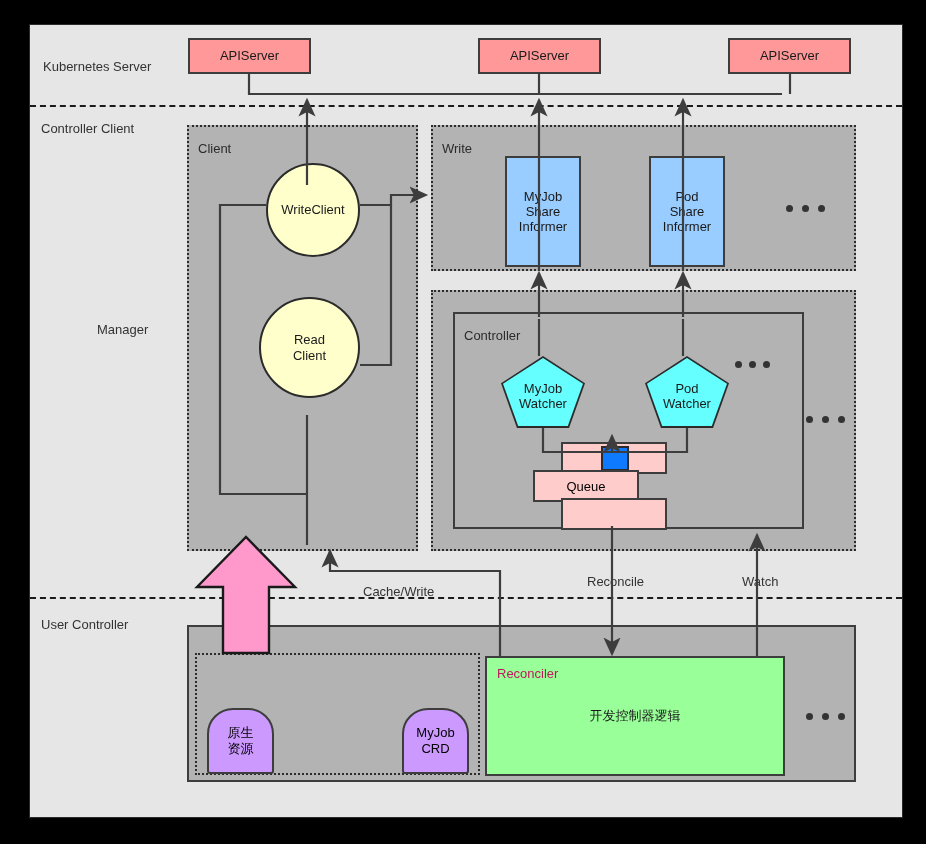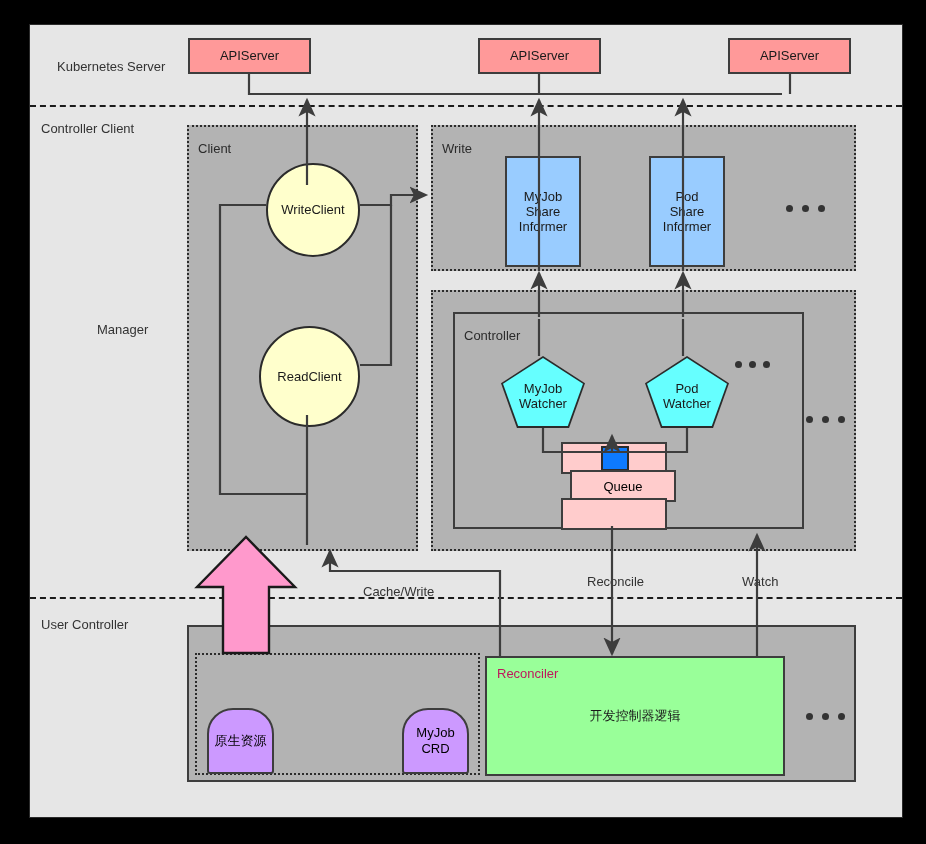--- a/index.html
+++ b/index.html
@@ -55,38 +55,38 @@
 </style>
 </head>
 <body>
 
 <div id="stage">
   <div id="frame">
 
     <div class="divider" style="top:80px;"></div>
     <div class="divider" style="top:572px;"></div>
 
-    <div class="band-label" style="left:27px;top:34px;">Kubernetes Server</div>
+    <div class="band-label" style="left:13px;top:34px;">Kubernetes Server</div>
     <div class="band-label" style="left:11px;top:96px;">Controller Client</div>
     <div class="band-label" style="left:67px;top:297px;">Manager</div>
     <div class="band-label" style="left:11px;top:592px;">User Controller</div>
 
     <div class="node apiserver" style="left:158px;top:13px;width:123px;height:36px;">APIServer</div>
     <div class="node apiserver" style="left:448px;top:13px;width:123px;height:36px;">APIServer</div>
     <div class="node apiserver" style="left:698px;top:13px;width:123px;height:36px;">APIServer</div>
 
     <div class="grp-dashed" style="left:157px;top:100px;width:231px;height:426px;"></div>
     <div class="grp-title" style="left:168px;top:116px;">Client</div>
 
     <div class="node circle" style="left:236px;top:138px;width:94px;height:94px;">
       <span>Write</span>
       <span>Client</span>
     </div>
 
-    <div class="node circle" style="left:229px;top:301px;width:101px;height:101px;flex-direction:row;">
+    <div class="node circle" style="left:229px;top:272px;width:101px;height:101px;flex-direction:column;">
       <span>Read</span>
       <span>Client</span>
     </div>
 
     <div class="grp-dashed" style="left:401px;top:100px;width:425px;height:146px;"></div>
     <div class="grp-title" style="left:412px;top:116px;">Write</div>
 
     <div class="node informer" style="left:475px;top:131px;width:76px;height:111px;flex-direction:column;">
       <span>MyJob</span>
       <span>Share</span>
@@ -137,30 +137,30 @@
       </div>
 
     <div class="dots" style="left:776px;top:391px;">
         <i></i>
         <i></i>
         <i></i>
       </div>
 
     <div class="qrow" style="left:531px;top:417px;width:102px;height:28px;"></div>
     <div class="qblue" style="left:571px;top:421px;width:24px;height:21px;"></div>
-    <div class="qrow" style="left:540px;top:445px;width:102px;height:28px;">
+    <div class="qrow" style="left:503px;top:445px;width:102px;height:28px;">
       <span>Queue</span>
     </div>
     <div class="qrow" style="left:531px;top:473px;width:102px;height:28px;"></div>
 
     <div class="grp-solid" style="left:157px;top:600px;width:669px;height:157px;"></div>
 
     <div class="grp-dashed" style="left:165px;top:628px;width:285px;height:122px;"></div>
 
-    <div class="doc" style="left:177px;top:683px;width:63px;height:62px;flex-direction:row;">
+    <div class="doc" style="left:177px;top:683px;width:63px;height:62px;flex-direction:column;">
       <span>原生</span>
       <span>资源</span>
     </div>
 
 
     <div class="doc" style="left:372px;top:683px;width:63px;height:62px;flex-direction:column;">
       <span>MyJob</span>
       <span>CRD</span>
     </div>
 

